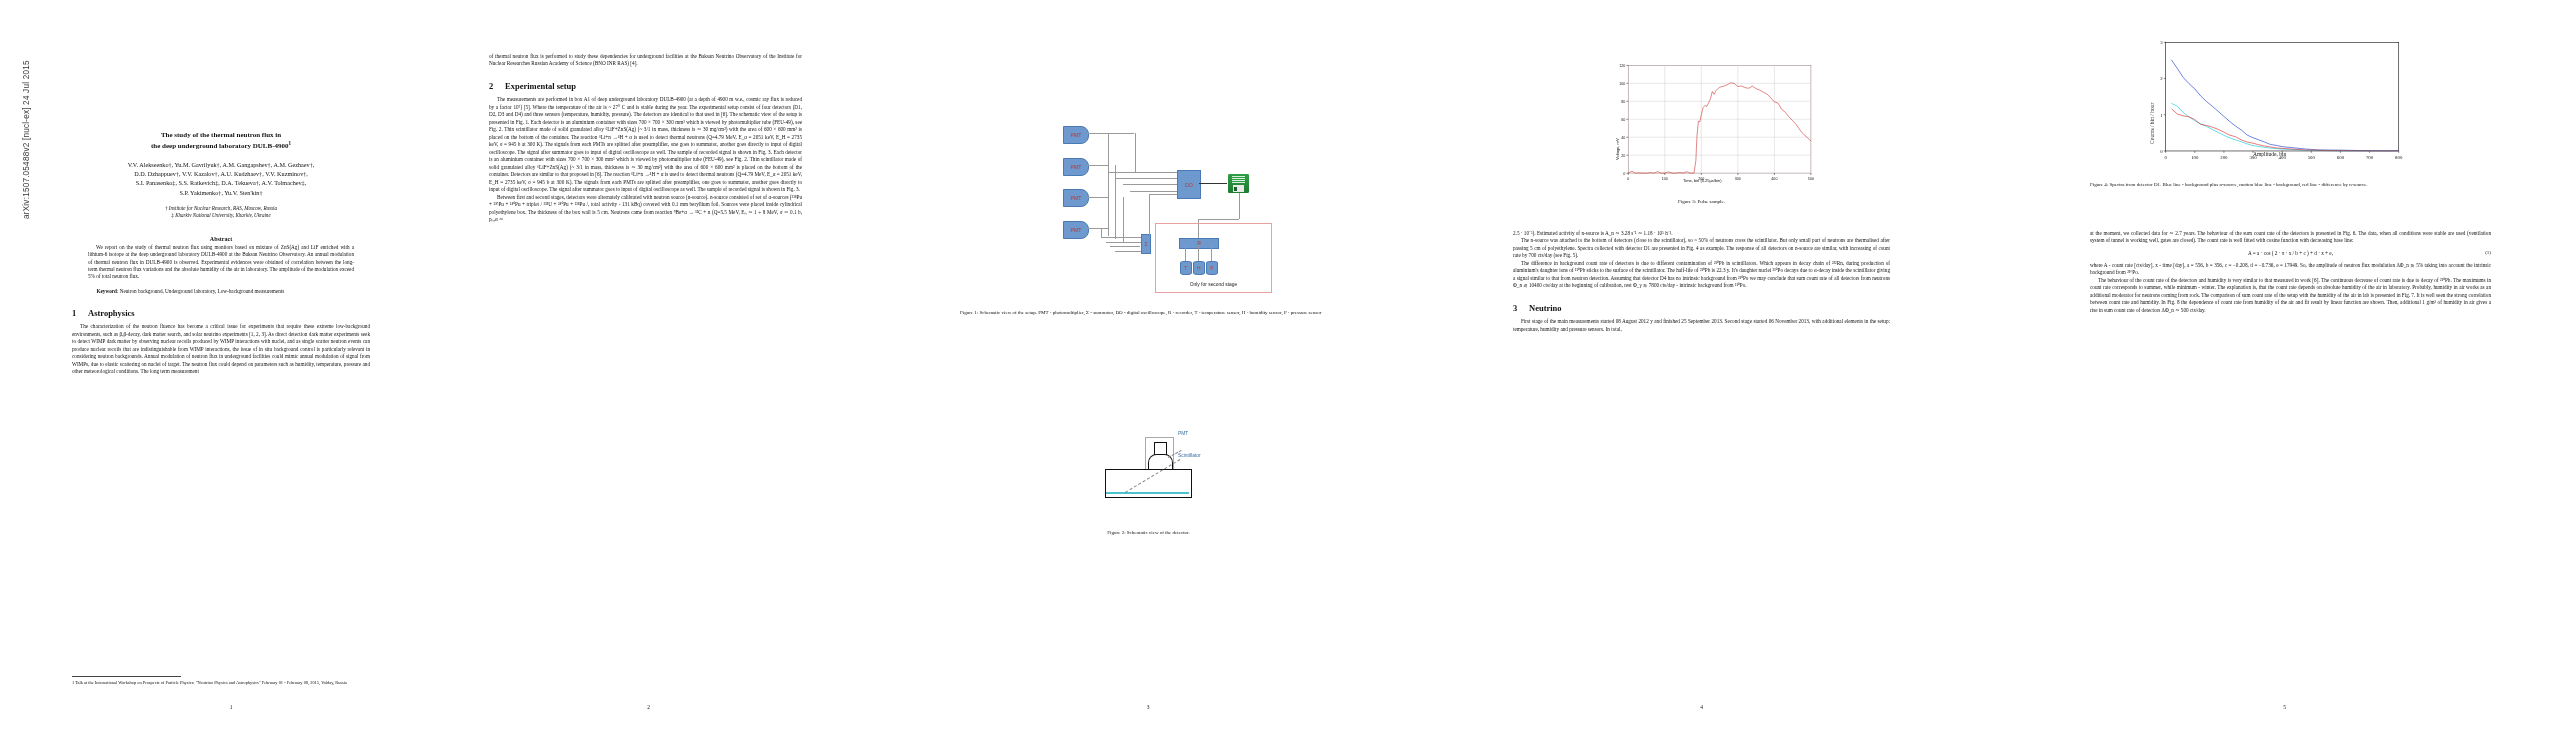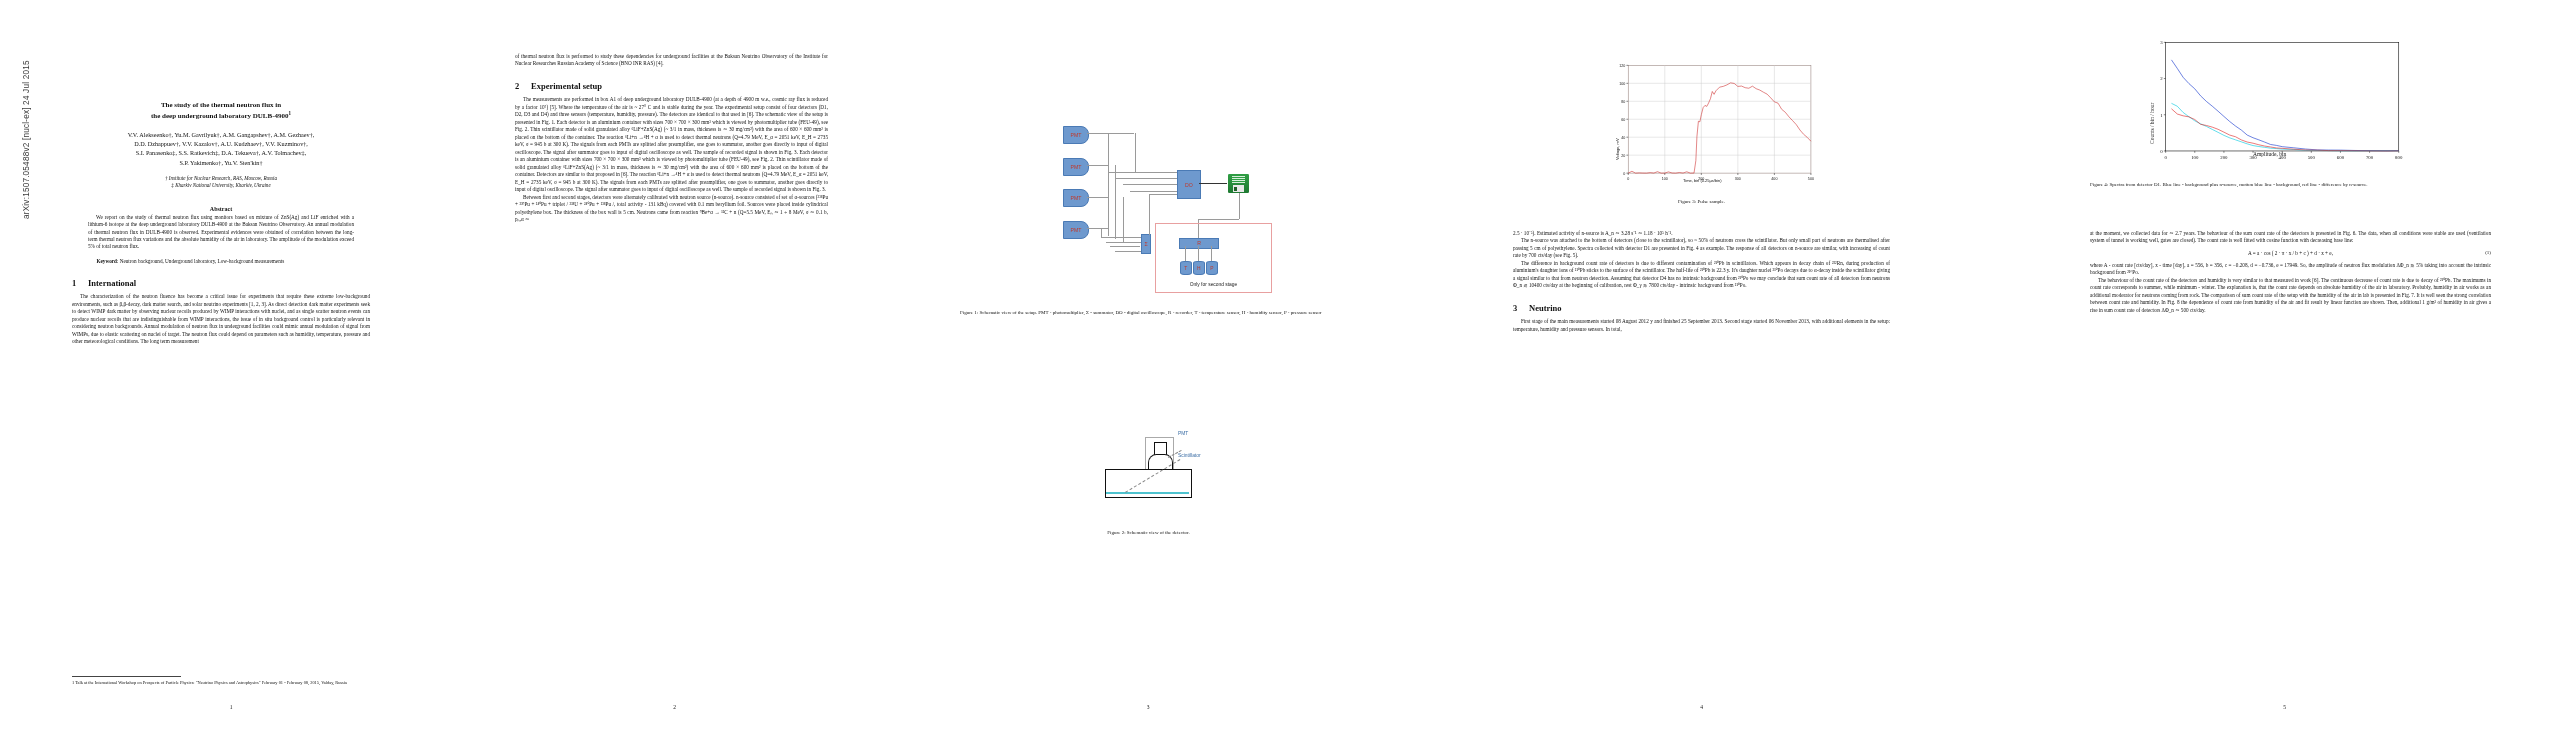--- a/index.html
+++ b/index.html
@@ -2,21 +2,21 @@
 <html style="font-size:9.7px"><head>
 <meta charset="utf-8">
 <title>arXiv paper pages</title>
 <style>
   html,body{margin:0;padding:0;background:#ffffff;}
   body{width:2576px;height:729px;overflow:hidden;font-family:"Liberation Serif",serif;color:#111;}
   .sheet{position:absolute;left:0;top:0;width:2576px;height:729px;background:#fff;}
 
   .page{position:absolute;top:0;height:729px;background:#fff;}
   .p1{left:0;width:462px;}
-  .p2{left:462px;width:425px;}
+  .p2{left:436px;width:425px;}
   .p3{left:887px;width:522px;}
   .p4{left:1410px;width:583px;}
   .p5{left:1993px;width:583px;}
 
   .arxiv-stamp{
     position:absolute;left:22px;top:219px;width:316px;
     transform:rotate(-90deg);transform-origin:0 0;
     font-family:"Liberation Sans",sans-serif;font-size:8.2px;
     color:#3a3a3a;letter-spacing:0.2px;white-space:nowrap;
   }
@@ -98,21 +98,21 @@
 </style>
 </head>
 <body>
 
 <div class="sheet">
 
   <div class="page p1">
 
     <div class="arxiv-stamp">arXiv:1507.05488v2  [nucl-ex]  24 Jul 2015</div>
 
-    <div class="col" style="left:72px;top:101px;width:298px;">
+    <div class="col" style="left:72px;top:131px;width:298px;">
       <div class="ttl">
         <div>The study of the thermal neutron flux in</div>
         <div>
           <span>the deep underground laboratory DULB-4900</span><sup>1</sup>
         </div>
       </div>
 
       <div class="authors">
         <div>V.V. Alekseenko†, Yu.M. Gavrilyuk†, A.M. Gangapshev†, A.M. Gezhaev†,</div>
         <div>D.D. Dzhappuev†, V.V. Kazalov†, A.U. Kudzhaev†, V.V. Kuzminov†,</div>
@@ -128,21 +128,21 @@
       <div class="abshead">Abstract</div>
       <div class="abs" style="padding:0 16px;">
         <span style="display:inline-block;width:8px;"></span><span>We report on the study of thermal neutron flux using monitors based on mixture of ZnS(Ag) and LiF enriched with a lithium-6 isotope at the deep underground laboratory DULB-4900 at the Baksan Neutrino Observatory. An annual modulation of thermal neutron flux in DULB-4900 is observed. Experimental evidences were obtained of correlation between the long-term thermal neutron flux variations and the absolute humidity of the air in laboratory. The amplitude of the modulation exceed 5% of total neutron flux.</span>
       </div>
 
       <div class="kw" style="padding:0 16px;">
         <b>Keyword</b><span>: </span><span>Neutron background, Underground laboratory, Low-background measurements</span>
       </div>
 
       <div class="sechead">
-        <span class="num">1</span><span>International</span>
+        <span class="num">1</span><span>Astrophysics</span>
       </div>
 
       <div class="body">
         <p>The characterization of the neutron fluence has become a critical issue for experiments that require these extreme low-background environments, such as β,β-decay, dark matter search, and solar neutrino experiments [1, 2, 3]. As direct detection dark matter experiments seek to detect WIMP dark matter by observing nuclear recoils produced by WIMP interactions with nuclei, and as single scatter neutron events can produce nuclear recoils that are indistinguishable from WIMP interactions, the issue of in situ background control is particularly relevant in considering neutron backgrounds. Annual modulation of neutron flux in underground facilities could mimic annual modulation of signal from WIMPs, due to elastic scattering on nuclei of target. The neutron flux could depend on parameters such as humidity, temperature, pressure and other meteorological conditions. The long term measurement</p>
       </div>
     </div>
 
     <div class="fnote" style="left:72px;width:298px;">
       <div class="fnrule"></div>
       <div>1 Talk at the International Workshop on Prospects of Particle Physics: "Neutrino Physics and Astrophysics" February 01 - February 08, 2015, Valday, Russia</div>

